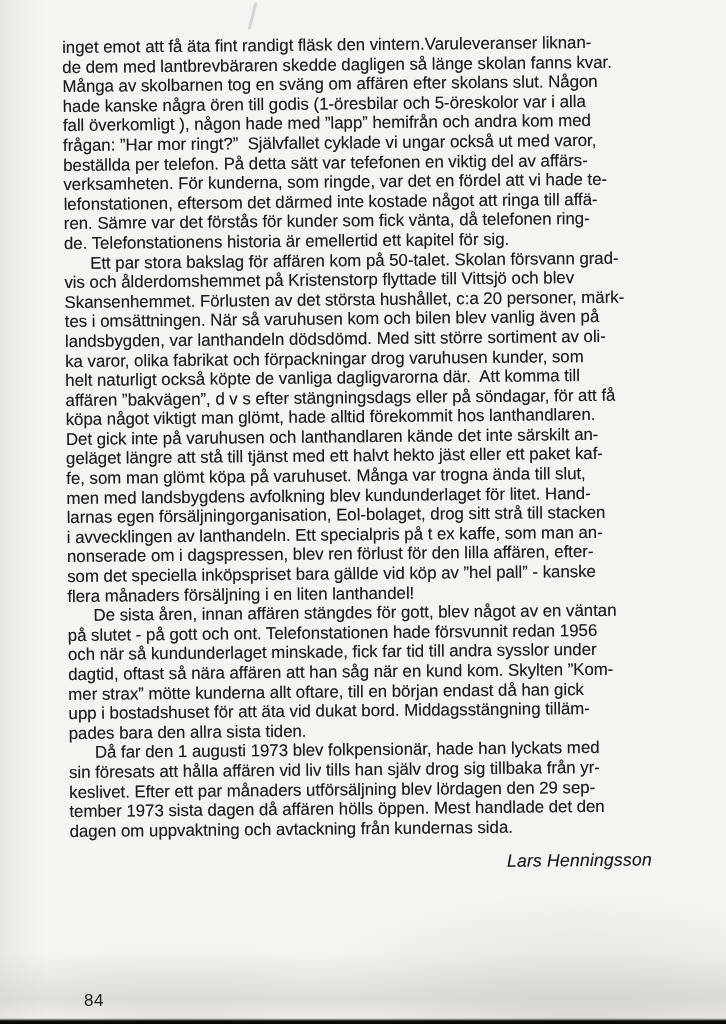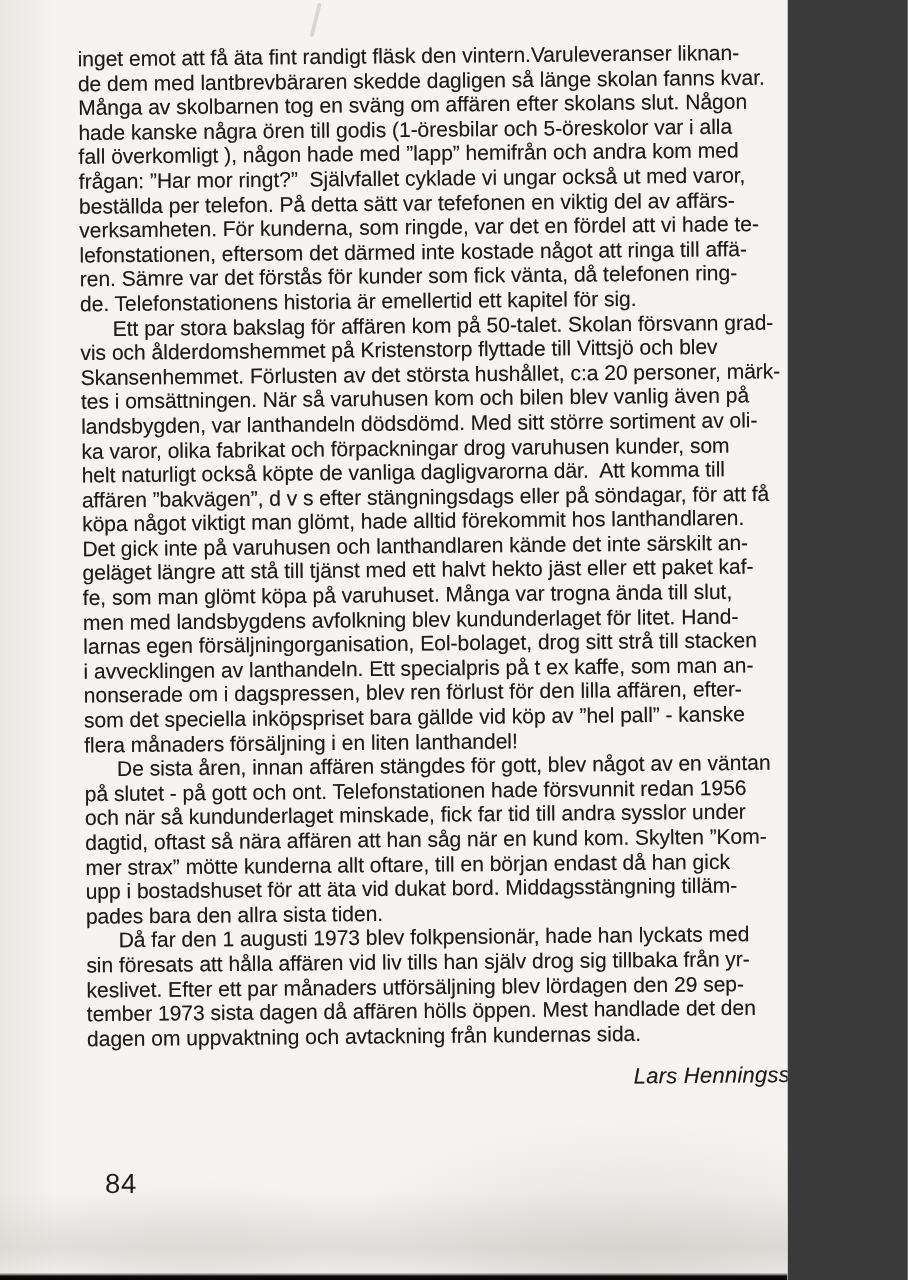--- a/index.html
+++ b/index.html
@@ -2,21 +2,21 @@
 <html><head>
 <meta charset="utf-8">
 <style>
   html, body {
     margin: 0;
     padding: 0;
     background: #3a3a3a;
   }
   .page {
     position: relative;
-    width: 630px;
+    width: 726px;
     height: 1024px;
     overflow: hidden;
     font-family: "Liberation Sans", "DejaVu Sans", sans-serif;
     color: #1d1c1a;
     background:
       radial-gradient(ellipse 60% 20% at 80% 101%, rgba(188,186,180,0.45), rgba(188,186,180,0) 70%),
       radial-gradient(ellipse 40% 12% at 25% 100%, rgba(200,198,192,0.35), rgba(200,198,192,0) 70%),
       linear-gradient(180deg, rgba(0,0,0,0) 93%, rgba(205,203,197,0.45) 97.5%, rgba(0,0,0,0) 99.5%),
       linear-gradient(90deg, #e9e7e2 0px, #f5f4f1 46px),
       #f5f4f1;
@@ -73,22 +73,22 @@
     margin-top: 15px;
     padding-right: 50px;
     text-align: right;
     font-style: italic;
     font-size: 17.6px;
     letter-spacing: 0.2px;
   }
   .page-number {
     position: absolute;
     left: 84px;
-    top: 934px;
-    font-size: 22px;
+    top: 991px;
+    font-size: 17px;
     letter-spacing: 0.5px;
   }
 </style>
 </head>
 <body>
 
 <div class="page">
 
   <div class="smudge"></div>
 

